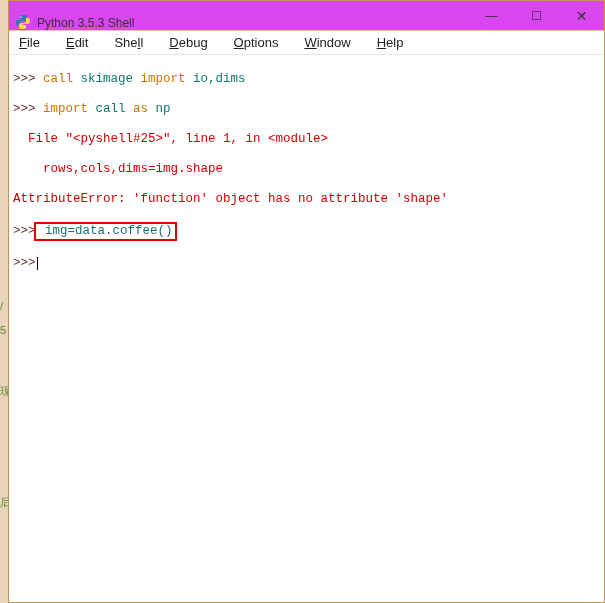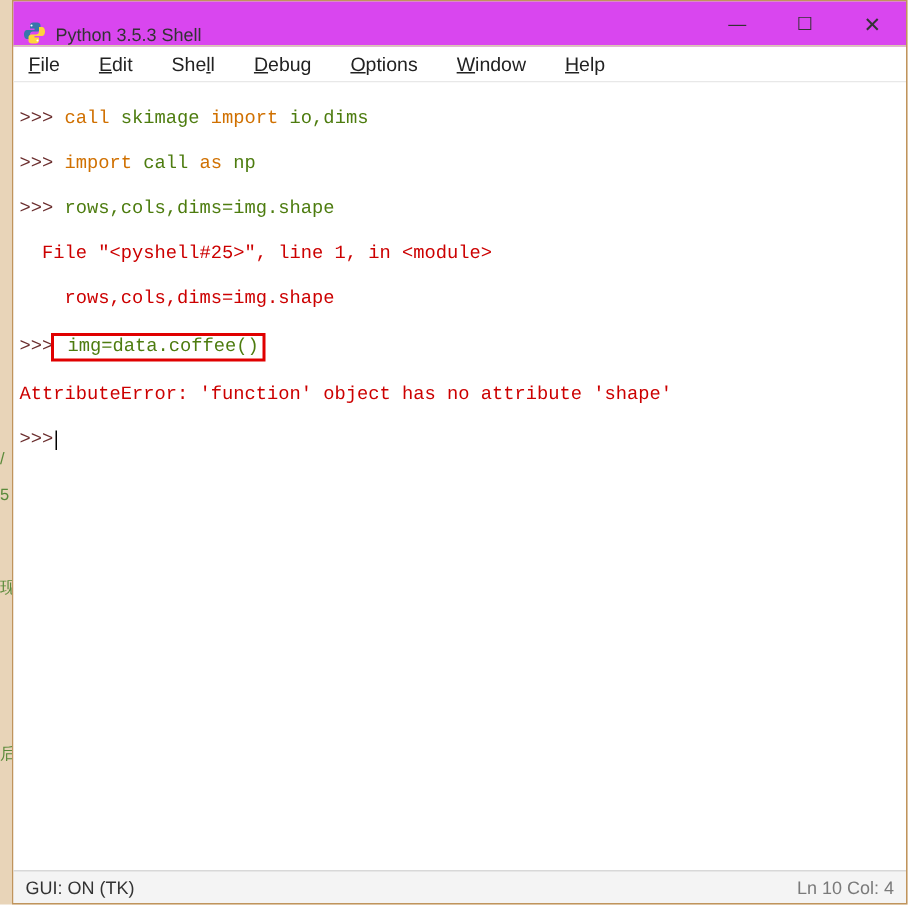--- a/index.html
+++ b/index.html
@@ -84,21 +84,21 @@
     line-height: 15px;
     padding: 2px 4px;
     white-space: pre;
     overflow: hidden;
     position: relative;
   }
   .line { display: block; }
   .prompt { color: #6b2e2e; }
   .kw { color: #d07000; }
   .err { color: #cc0000; }
-  .txt { color: #4d7c0f; }
+  .txt { color: #0f766e; }
   .red-box {
     border: 2px solid #e00000;
     display: inline-block;
     padding: 0 2px;
     margin-left: -2px;
   }
   .cursor {
     display: inline-block;
     width: 1px;
     height: 13px;
@@ -163,26 +163,21 @@
     <span class="menu-item">She<span class="ul">l</span>l</span>
     <span class="menu-item"><span class="ul">D</span>ebug</span>
     <span class="menu-item"><span class="ul">O</span>ptions</span>
     <span class="menu-item"><span class="ul">W</span>indow</span>
     <span class="menu-item"><span class="ul">H</span>elp</span>
   </div>
 
   <div class="editor">
 <span class="line"><span class="prompt">&gt;&gt;&gt;</span> <span class="kw">call</span><span class="txt"> skimage </span><span class="kw">import</span><span class="txt"> io,dims</span></span>
 <span class="line"><span class="prompt">&gt;&gt;&gt;</span> <span class="kw">import</span><span class="txt"> call </span><span class="kw">as</span><span class="txt"> np</span></span>
-<span class="line"><span class="prompt">&gt;&gt;&gt;</span><span class="txt"> rows,cols,dims=img.shape</span></span>
 <span class="line"><span class="err">  File "&lt;pyshell#25&gt;", line 1, in &lt;module&gt;</span></span>
 <span class="line"><span class="err">    rows,cols,dims=img.shape</span></span>
+<span class="line"><span class="err">AttributeError: 'function' object has no attribute 'shape'</span></span>
 <span class="line"><span class="prompt">&gt;&gt;&gt;</span><span class="red-box"><span class="txt"> img=data.coffee()</span></span></span>
-<span class="line"><span class="err">AttributeError: 'function' object has no attribute 'shape'</span></span>
 <span class="line"><span class="prompt">&gt;&gt;&gt;</span><span class="cursor"></span></span>
   </div>
 
-  <div class="statusbar">
-    <span>GUI: ON (TK)</span>
-    <span class="status-right">Ln 10  Col: 4</span>
-  </div>
 
 </div>
 
 </body></html>

